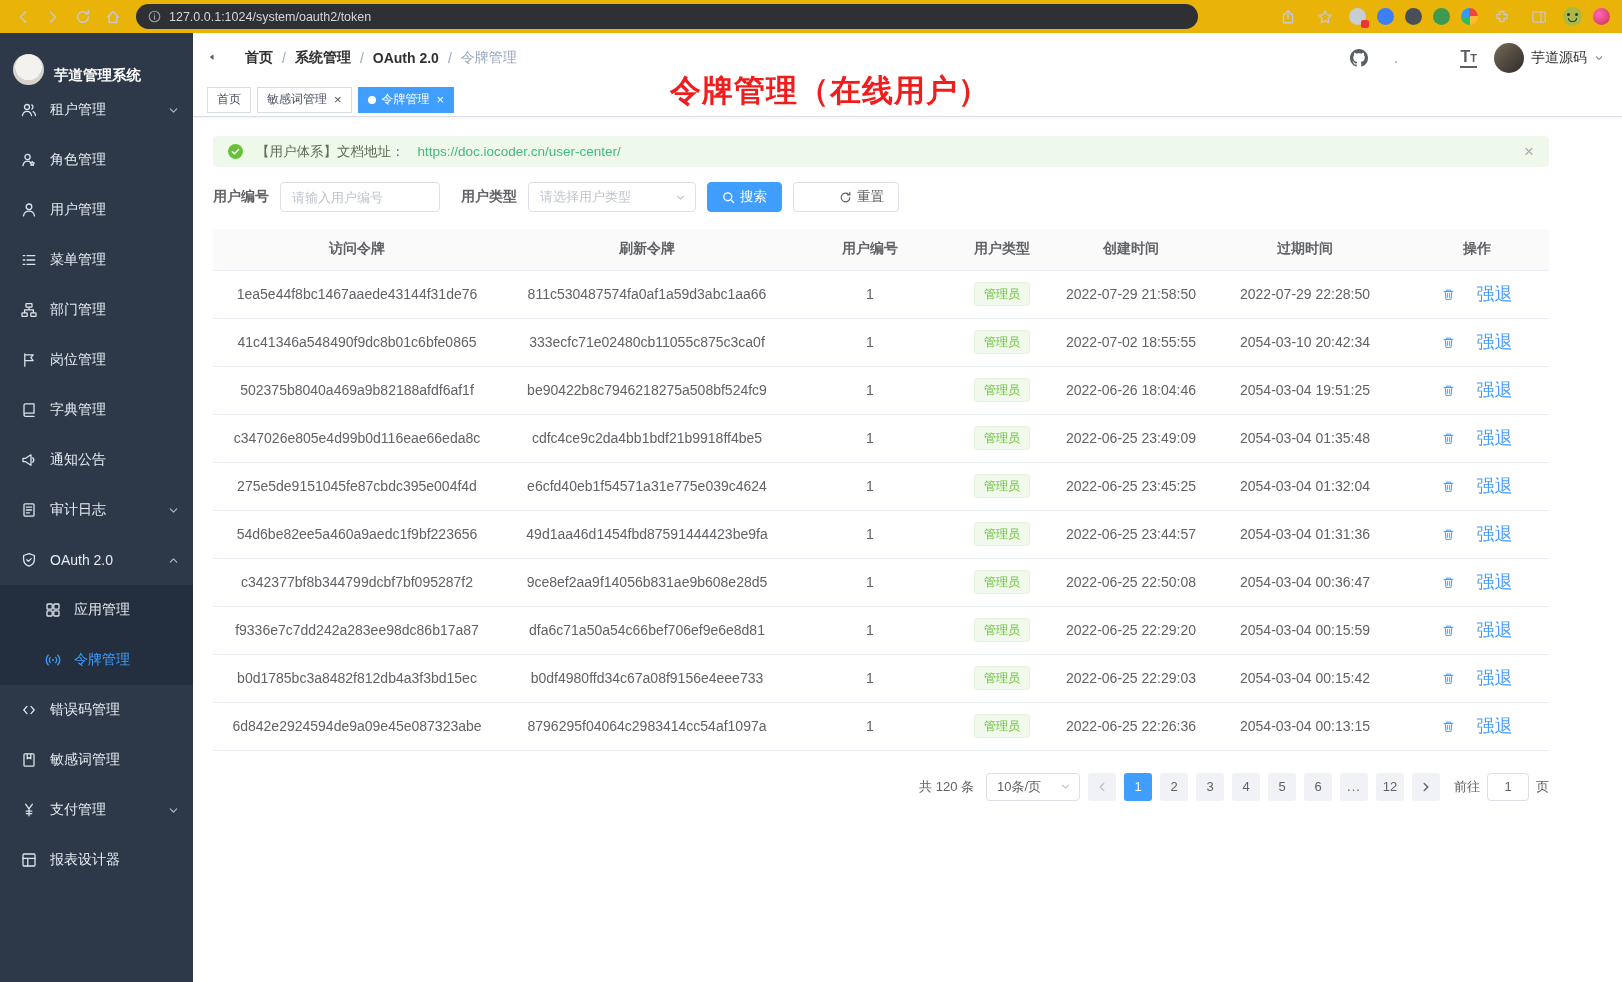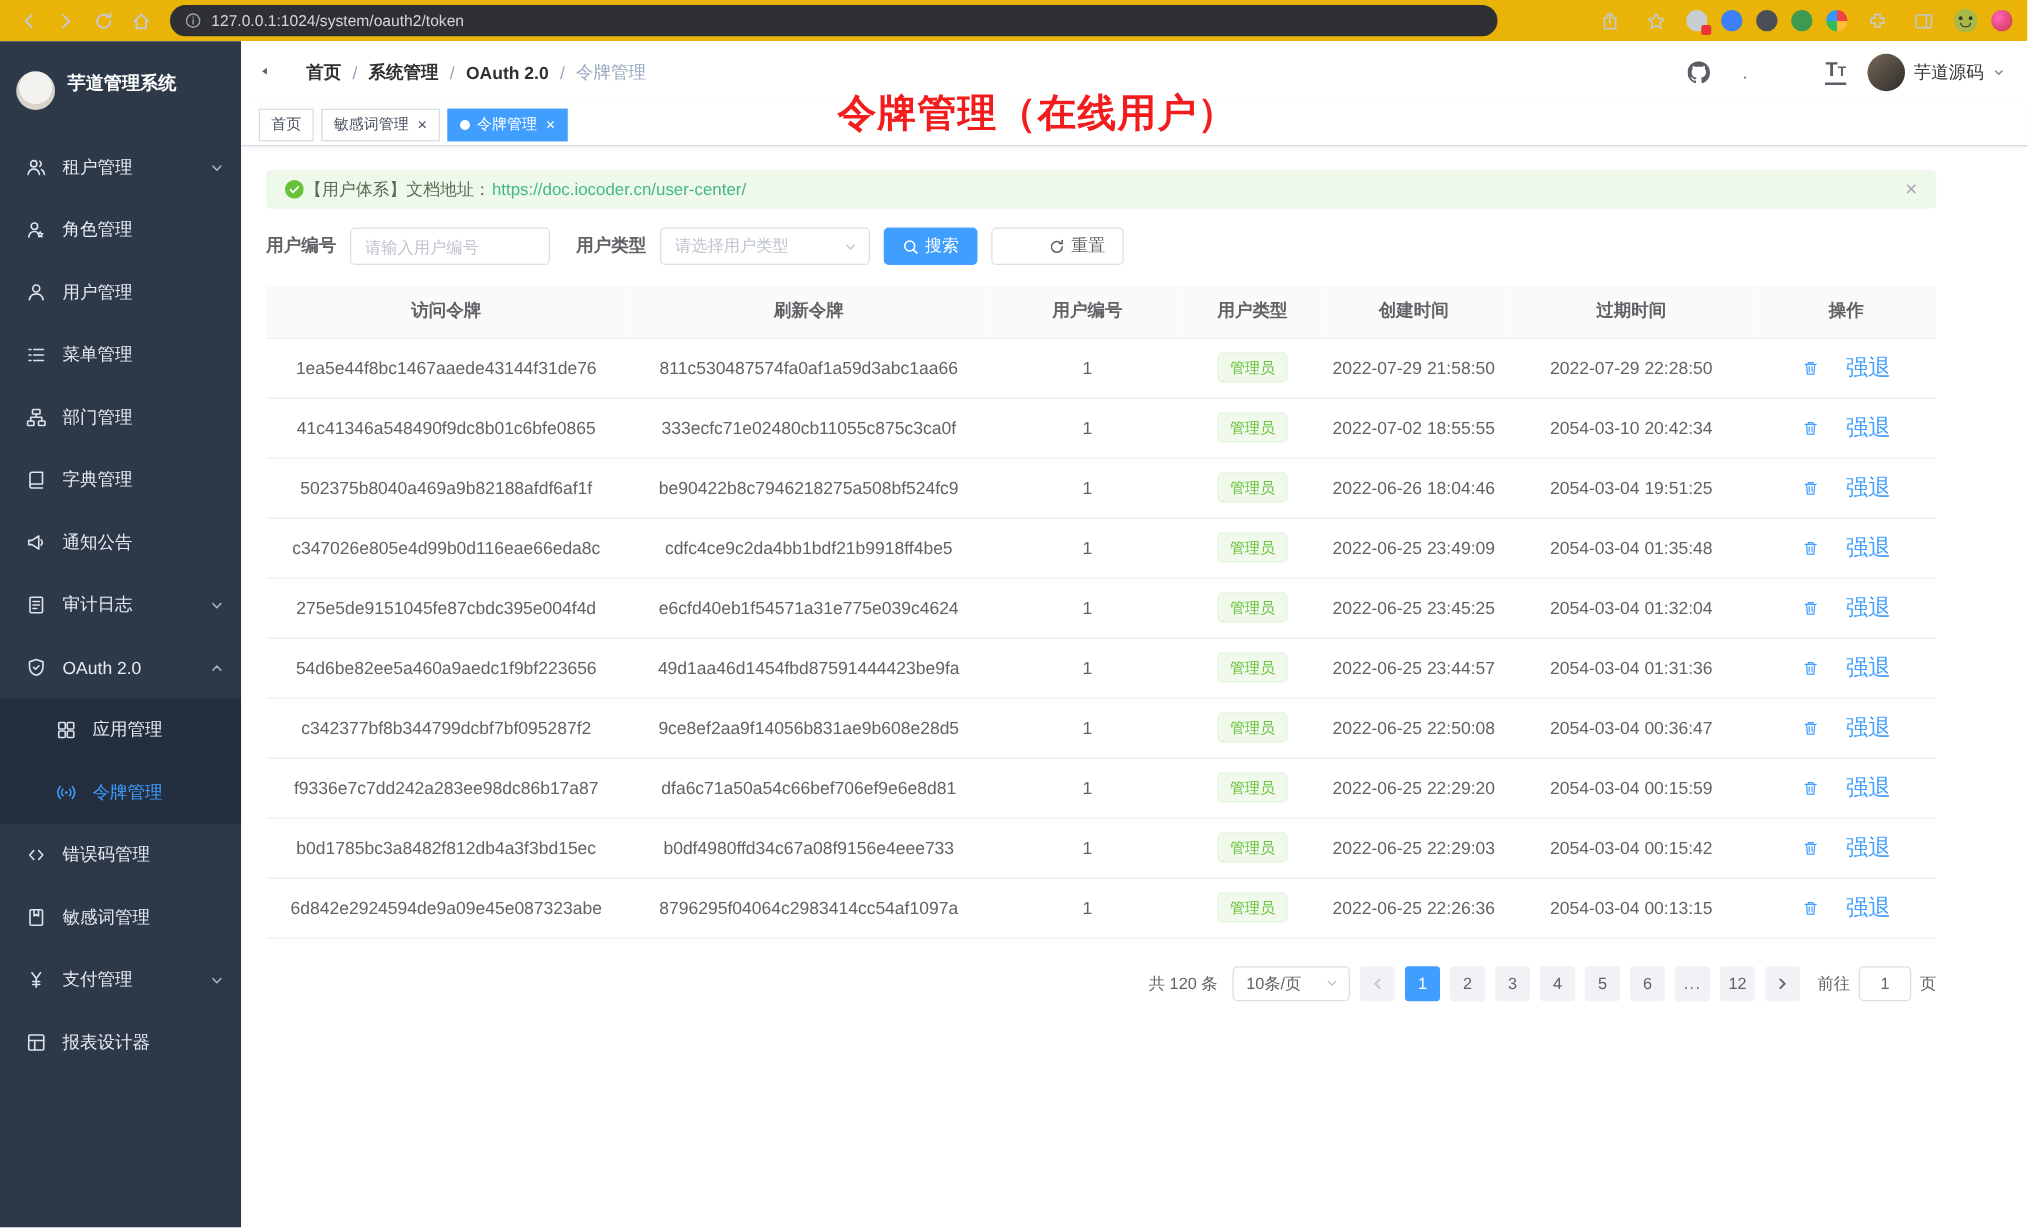--- a/index.html
+++ b/index.html
@@ -16,21 +16,21 @@
   .ext-dot { width:17px; height:17px; border-radius:50%; position:relative; flex:none; cursor:pointer; }
   .ext-badge { position:absolute; right:-3px; bottom:-3px; width:8px; height:8px; background:#e33; border-radius:2px; }
   .face-avatar { width:19px; height:19px; border-radius:50%; background:#aab845; position:relative; cursor:pointer; flex:none; }
   .face-avatar i { position:absolute; width:3px; height:3px; background:#333; border-radius:50%; top:6px; }
   .face-avatar i.l { left:4px; } .face-avatar i.r { right:4px; }
   .face-avatar u { position:absolute; left:5px; right:5px; bottom:4px; height:4px; border:1.4px solid #333; border-top:none; border-radius:0 0 6px 6px; }
 
   
   .app { display:flex; height:949px; }
   .sidebar { width:193px; flex:none; background:#2d3949; color:#e7ebf1; display:flex; flex-direction:column; }
-  .logo { height:52px; display:flex; align-items:flex-start; gap:10px; padding:0 13px; flex:none;margin-top:24px; }
+  .logo { height:52px; display:flex; align-items:flex-end; gap:10px; padding:0 13px; flex:none; }
   .logo-img { width:31px; height:31px; border-radius:50%; background:radial-gradient(circle at 50% 42%, #f4f2ee 0 55%, #d8d4cc 56% 100%); flex:none; }
   .logo-title { font-size:14.5px; font-weight:bold; color:#fff; white-space:nowrap; }
   .side-menu { flex:1; overflow:hidden; }
   .side-item { height:50px; display:flex; align-items:center; gap:13px; padding:0 14px 0 21px; font-size:14px; color:#e7ebf1; cursor:pointer; white-space:nowrap; }
   .side-item .s-icon { width:16px; height:16px; flex:none; color:#dde3ea; }
   .side-item .s-icon svg { width:16px; height:16px; }
   .side-item .s-arrow { margin-left:auto; color:#aeb8c4; }
   .side-item .s-arrow svg { width:11px; height:11px; }
   .side-item .s-arrow.up svg { transform:rotate(180deg); }
   .side-item.sub { background:#232e3e; padding-left:45px; }
@@ -62,21 +62,21 @@
   .tab { height:26px; display:inline-flex; align-items:center; gap:6px; padding:0 9px; border:1px solid #d8dce5; background:#fff; color:#495060; font-size:12px; cursor:pointer; white-space:nowrap; }
   .tab .dot { width:8px; height:8px; border-radius:50%; background:#fff; }
   .tab.active { background:#409eff; border-color:#409eff; color:#fff; }
   .tab .close { font-size:13px; line-height:1; margin-left:1px; }
 
   
   .annotation { position:absolute; left:477px; top:37px; font-size:31px; font-weight:bold; color:#f21c1c; z-index:20; pointer-events:none; white-space:nowrap; letter-spacing:1px; }
 
   
   .content { flex:1; padding:0 73px 0 20px; overflow:hidden; }
-  .alert { margin-top:19px; height:31px; background:#eef9ec; border-radius:4px; display:flex; align-items:center; gap:1px; padding:0 15px; font-size:13.5px; }
+  .alert { margin-top:19px; height:31px; background:#eef9ec; border-radius:4px; display:flex; align-items:center; gap:13px; padding:0 15px; font-size:13.5px; }
   .alert .check-icon svg { width:15px; height:15px; }
   .alert-text { color:#5e6d55; }
   .alert-link { color:#42b983; cursor:pointer; }
   .alert-close { margin-left:auto; color:#a8abb2; font-size:17px; cursor:pointer; line-height:1; }
 
   .filter { display:flex; align-items:center; margin-top:15px; font-size:14px; }
   .f-label { font-weight:bold; color:#606266; margin-right:11px; white-space:nowrap; }
   .f-input { width:160px; height:30px; border:1px solid #dcdfe6; border-radius:4px; padding:0 11px; font-size:13px; color:#606266; outline:none; font-family:inherit; }
   .f-input::placeholder { color:#bfc4cd; }
   .f-gap { width:21px; flex:none; }
@@ -232,20 +232,28 @@
               <rect x="1" y="10.8" width="5.2" height="3.6" rx=".6"></rect>
               <rect x="9.8" y="10.8" width="5.2" height="3.6" rx=".6"></rect>
               <path d="M8 5.2v2.6M3.6 10.8V7.8h8.8v3"></path>
             </svg>
           </span>
           <span class="s-label">部门管理</span>
         </div>
         <div class="side-item">
           <span class="s-icon">
             <svg viewBox="0 0 16 16" fill="none" stroke="currentColor" stroke-width="1.3" stroke-linecap="round" stroke-linejoin="round">
+              <path d="M3.8 1.8v12.4M3.8 2.8h8.4l-2.4 2.9 2.4 2.9H3.8"></path>
+            </svg>
+          </span>
+          <span class="s-label">岗位管理</span>
+        </div>
+        <div class="side-item">
+          <span class="s-icon">
+            <svg viewBox="0 0 16 16" fill="none" stroke="currentColor" stroke-width="1.3" stroke-linecap="round" stroke-linejoin="round">
               <path d="M3 13.2V3.4c0-.9.7-1.6 1.6-1.6H13v9.4H4.6c-.9 0-1.6.7-1.6 1.6s.7 1.6 1.6 1.6H13"></path>
             </svg>
           </span>
           <span class="s-label">字典管理</span>
         </div>
         <div class="side-item">
           <span class="s-icon">
             <svg viewBox="0 0 16 16" fill="none" stroke="currentColor" stroke-width="1.3" stroke-linecap="round" stroke-linejoin="round">
               <path d="M2 6.3v3.4h2.6L10 13.2V2.8L4.6 6.3H2z"></path>
               <path d="M11.8 5.8a3.2 3.2 0 0 1 0 4.4"></path>

